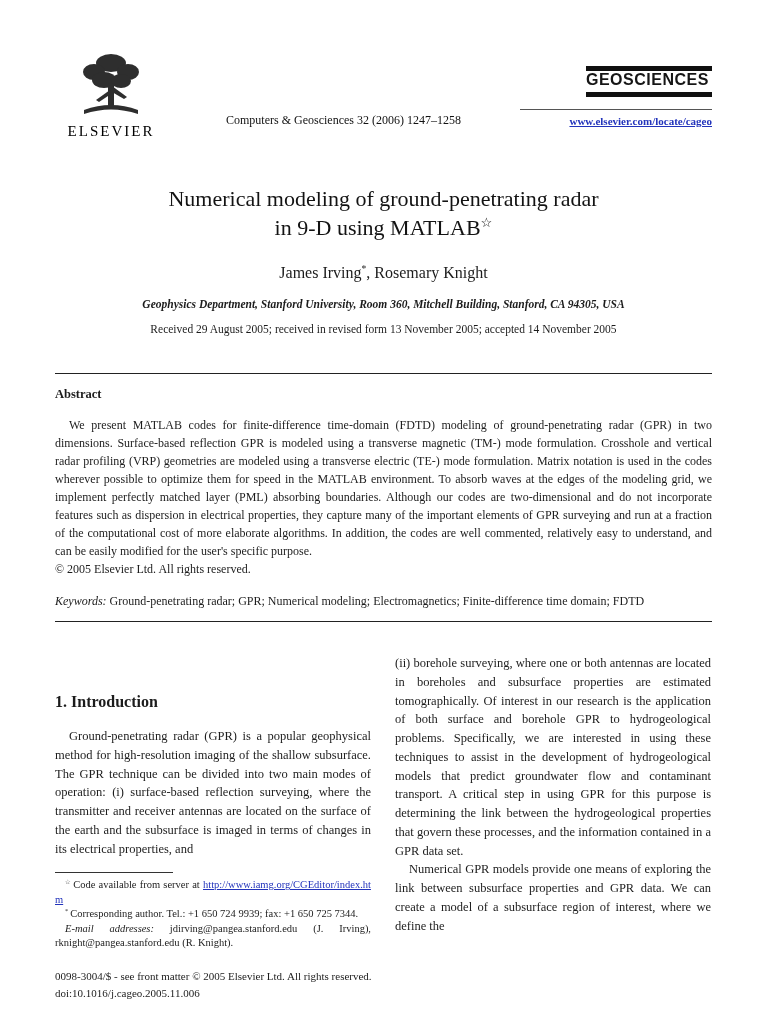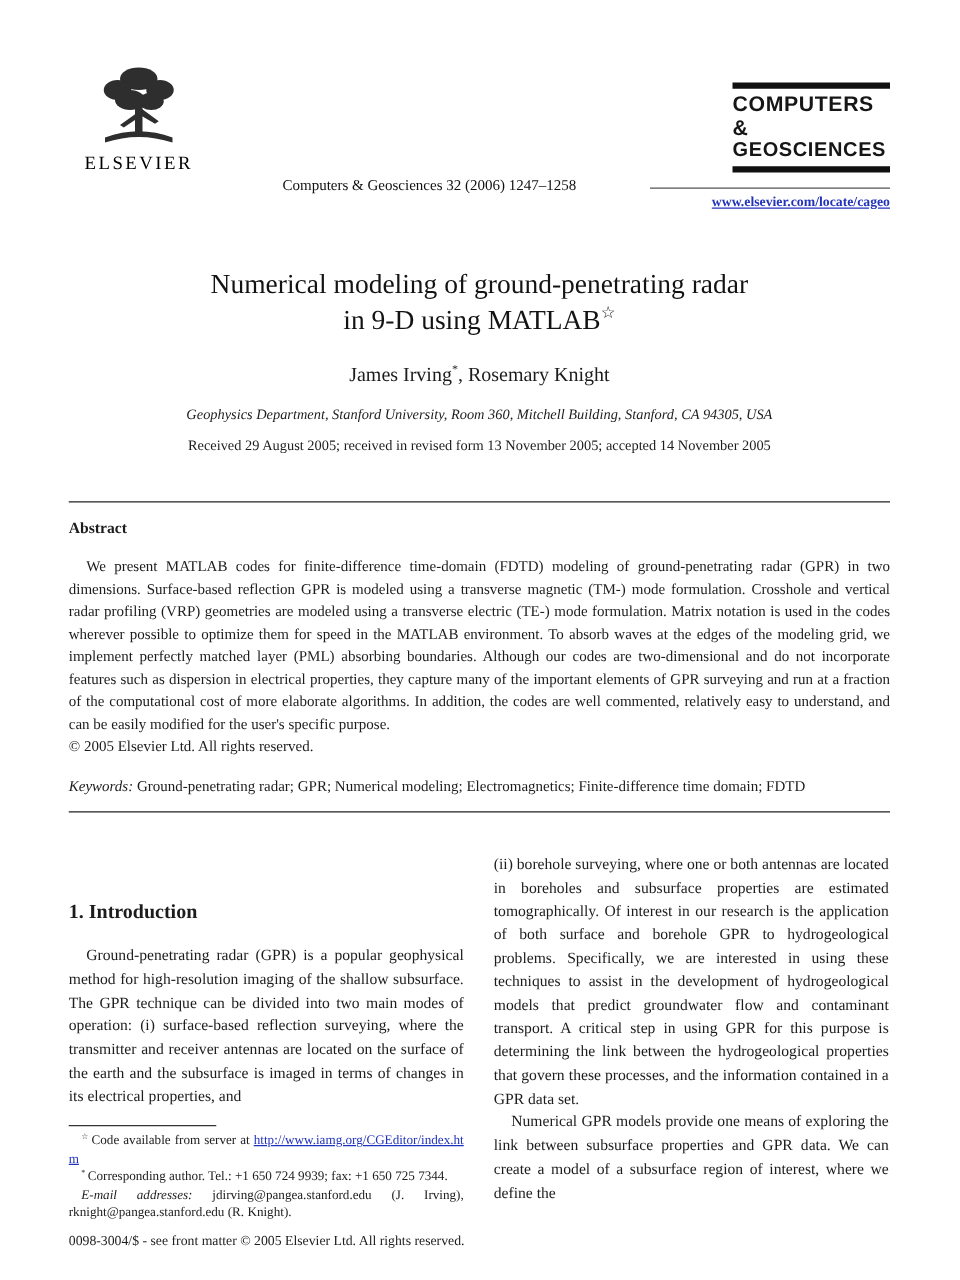--- a/index.html
+++ b/index.html
@@ -21,21 +21,21 @@
   .cg-line1 { font-size:17px; margin-top:3px; }
   .cg-line2 { font-size:16px; margin-bottom:3px; }
   .rule-thin { width:100%; border-top:1px solid #555; margin-top:12px; }
   .site-link { font-size:11px; color:#2233bb; text-decoration:underline; margin-top:5px; display:block;font-weight:bold; }
 
   
   .content { padding:0 56px 0 55px; }
   .title { font-size:22px; font-weight:400; text-align:center; line-height:1.32; margin-top:44px; color:#131313; }
   sup { vertical-align:super; font-size:60%; line-height:0; }
   .authors { font-size:16px; text-align:center; margin-top:22px; }
-  .affiliation { font-size:11.5px; font-style:italic; text-align:center; margin-top:16px; }
+  .affiliation { font-size:11.5px; font-style:italic; text-align:center; margin-top:16px;font-weight:bold; }
   .received { font-size:11.5px; text-align:center; margin-top:13px; }
 
   
   .hrule { border-top:1px solid #222; }
   .rule-abstract-top { margin-top:38px; }
   .abstract-heading { font-weight:bold; font-size:12.5px; margin-top:13px; }
   .abstract-body { font-size:12px; line-height:1.5; text-align:justify; margin-top:14px; text-indent:14px; }
   .abstract-copyright { font-size:12px; line-height:1.5; }
   .keywords { font-size:12px; margin-top:16px; }
   .kw-label { font-style:italic; }
@@ -82,21 +82,20 @@
         </svg>
       </span>
       <div class="elsevier-word">ELSEVIER</div>
     </div>
 
     <div class="citation">Computers &amp; Geosciences 32 (2006) 1247–1258</div>
 
     <div class="right-block">
       <div class="cg-logo">
         <div class="cg-bar"></div>
-        <div class="cg-line cg-line1">COMPUTERS &amp;</div>
         <div class="cg-line cg-line2">GEOSCIENCES</div>
         <div class="cg-bar"></div>
       </div>
       <div class="rule-thin"></div>
       <a href="#" class="site-link">www.elsevier.com/locate/cageo</a>
     </div>
   </header>
 
   <div class="content">
 
@@ -151,15 +150,16 @@
       <div class="col">
         <p>(ii) borehole surveying, where one or both antennas are located in boreholes and subsurface properties are estimated tomographically. Of interest in our research is the application of both surface and borehole GPR to hydrogeological problems. Specifically, we are interested in using these techniques to assist in the development of hydrogeological models that predict groundwater flow and contaminant transport. A critical step in using GPR for this purpose is determining the link between the hydrogeological properties that govern these processes, and the information contained in a GPR data set.</p>
         <p class="para-indent">Numerical GPR models provide one means of exploring the link between subsurface properties and GPR data. We can create a model of a subsurface region of interest, where we define the</p>
       </div>
 
     </div>
   </div>
 
   <div class="footer">
     <div>0098-3004/$ - see front matter © 2005 Elsevier Ltd. All rights reserved.</div>
+    <div>doi:10.1016/j.cageo.2005.11.006</div>
   </div>
 
 </div>
 
 </body></html>

